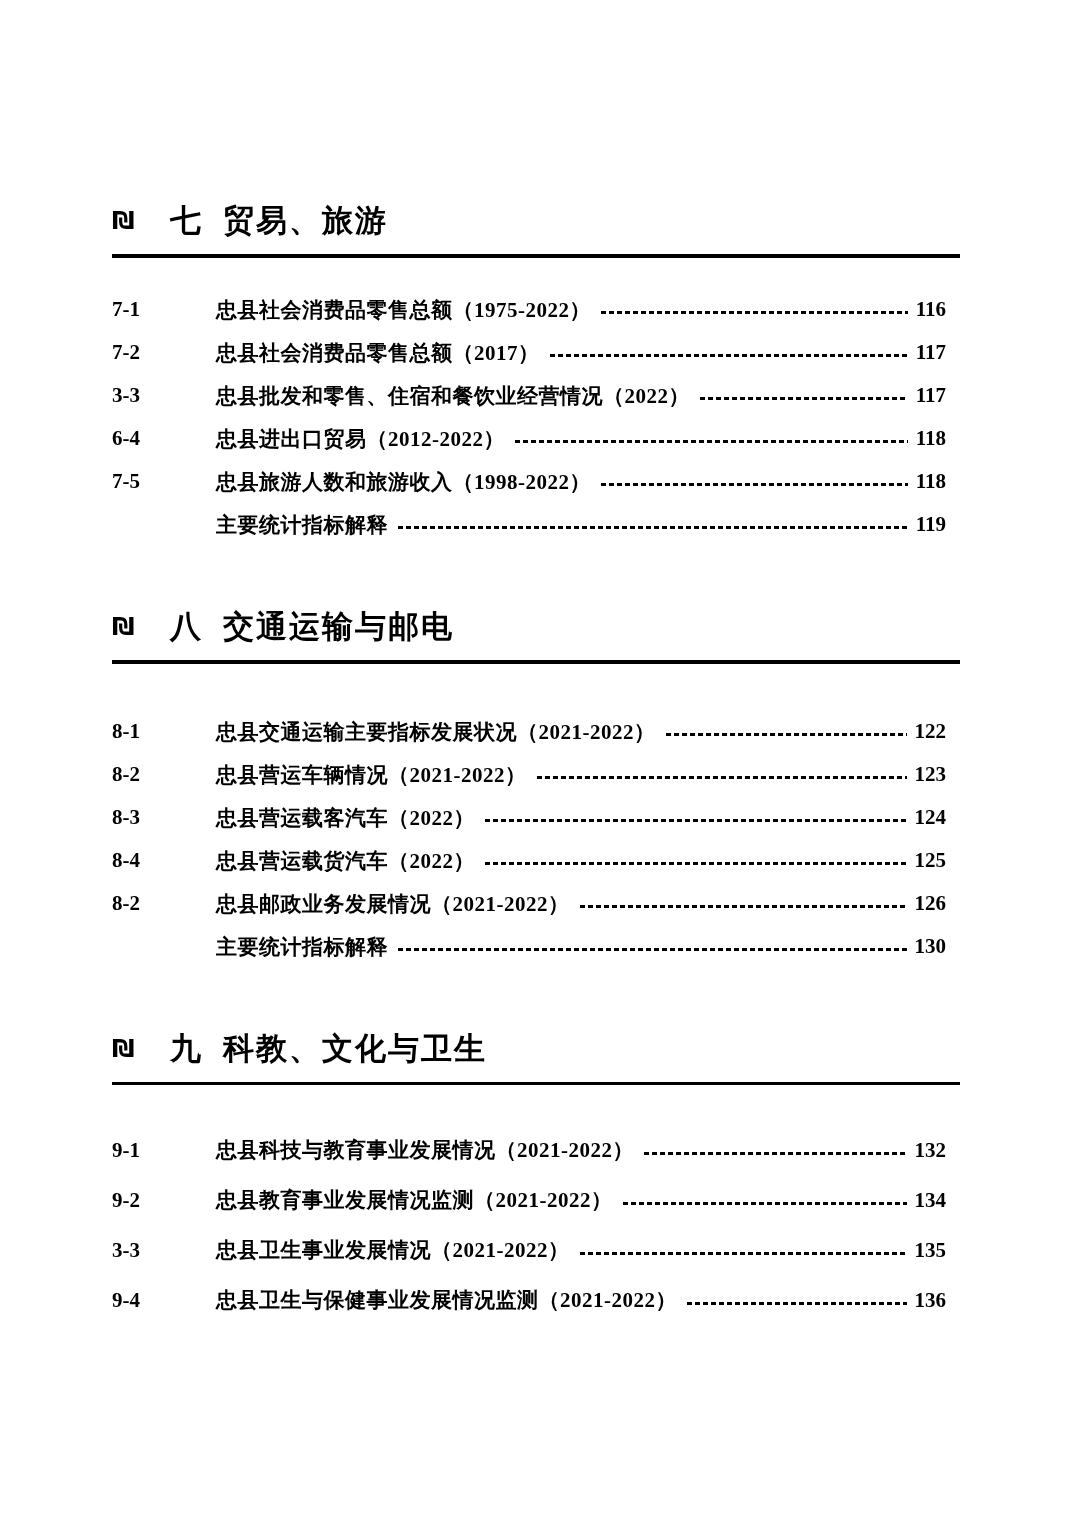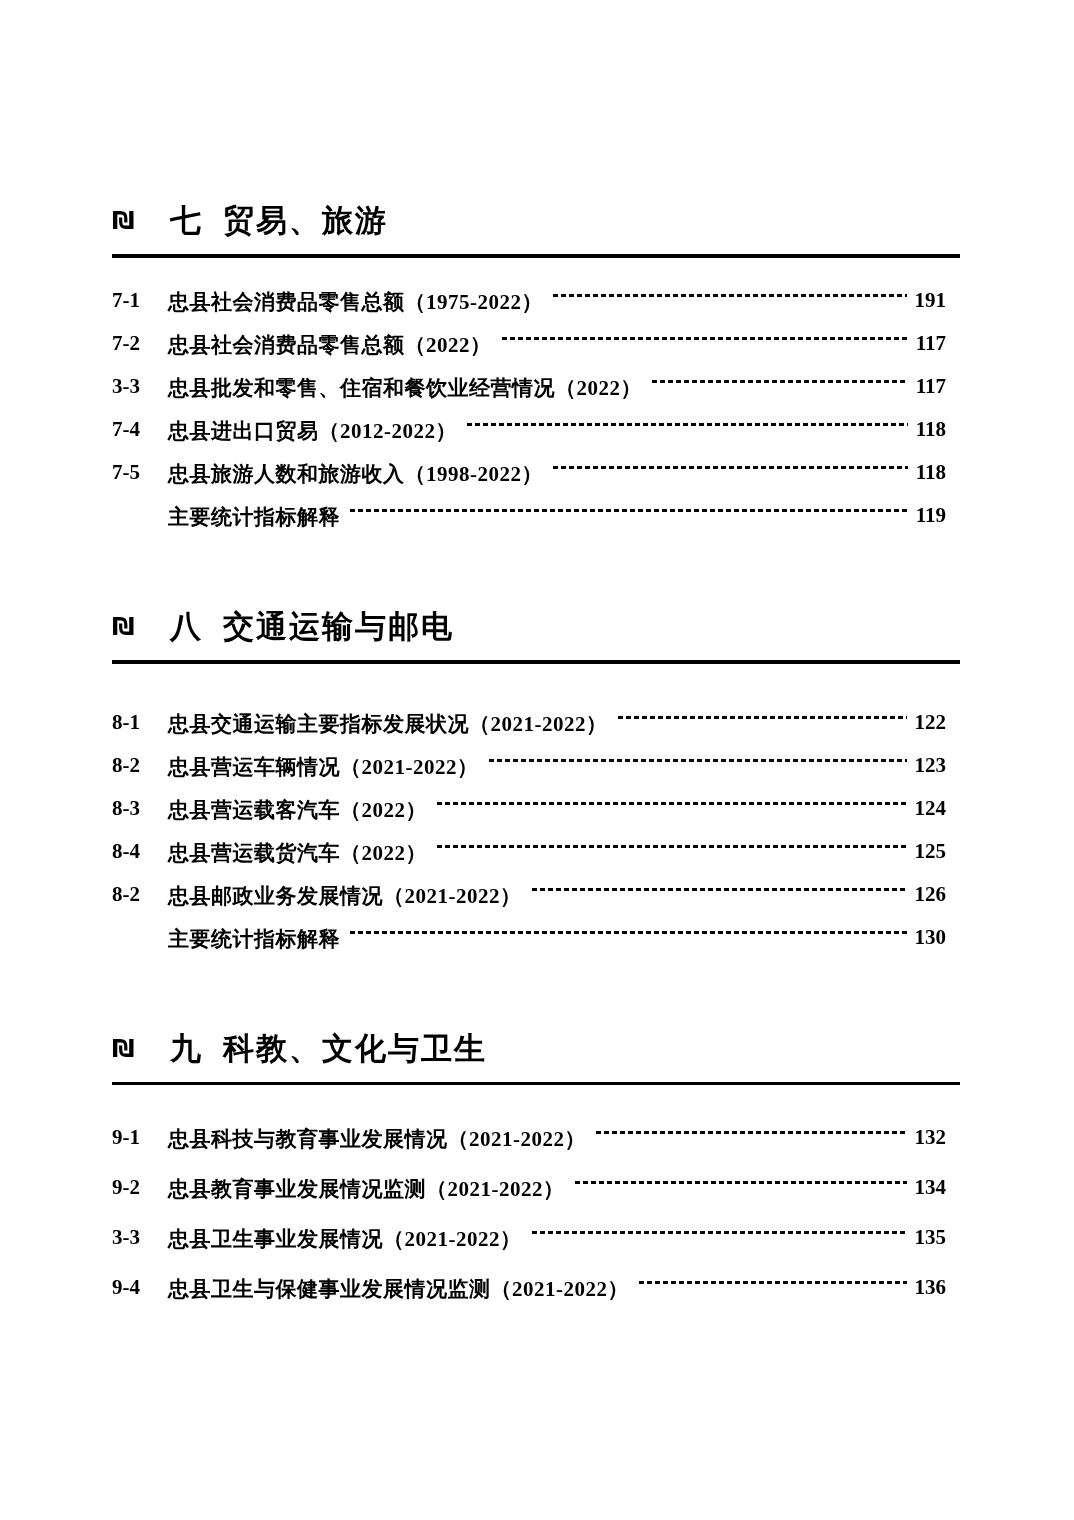--- a/index.html
+++ b/index.html
@@ -64,33 +64,34 @@
   .section:nth-of-type(1) .entries { margin-top: 30px; }
   .section:nth-of-type(2) { margin-top: 62px; }
   .section:nth-of-type(2) .entries { margin-top: 46px; }
   .section:nth-of-type(3) { margin-top: 62px; }
   .section:nth-of-type(3) .entries { margin-top: 40px; }
   .section:nth-of-type(3) .row { height: 50px; }
 
   
   .row {
     display: flex;
-    align-items: flex-start;
+    align-items: center;
     height: 43px;
     font-size: 21px;
     font-weight: bold;
     padding-right: 14px;
   }
   .row .no {
     width: 56px;
     flex: 0 0 56px;
   }
   .row .title {
     white-space: nowrap;
     letter-spacing: 0.5px;
+    margin-left: 48px;
   }
   .leader {
     flex: 1 1 auto;
     height: 3px;
     margin: 6px 8px 0 10px;
     background: repeating-linear-gradient(90deg, #000 0 5px, transparent 5px 8px);
     min-width: 20px;
   }
   .pageno {
     flex: 0 0 auto;
@@ -106,39 +107,39 @@
       <span class="marker">₪</span>
       <span class="sec-num">七</span>
       <span class="sec-title">贸易、旅游</span>
     </div>
     <div class="rule"></div>
     <div class="entries">
   <div class="row">
     <span class="no">7-1</span>
     <span class="title">忠县社会消费品零售总额（1975-2022）</span>
     <span class="leader"></span>
-    <span class="pageno">191</span>
+    <span class="pageno">116</span>
   </div>
 
   <div class="row">
     <span class="no">7-2</span>
-    <span class="title">忠县社会消费品零售总额（2022）</span>
+    <span class="title">忠县社会消费品零售总额（2017）</span>
     <span class="leader"></span>
     <span class="pageno">117</span>
   </div>
 
   <div class="row">
     <span class="no">3-3</span>
     <span class="title">忠县批发和零售、住宿和餐饮业经营情况（2022）</span>
     <span class="leader"></span>
     <span class="pageno">117</span>
   </div>
 
   <div class="row">
-    <span class="no">7-4</span>
+    <span class="no">6-4</span>
     <span class="title">忠县进出口贸易（2012-2022）</span>
     <span class="leader"></span>
     <span class="pageno">118</span>
   </div>
 
   <div class="row">
     <span class="no">7-5</span>
     <span class="title">忠县旅游人数和旅游收入（1998-2022）</span>
     <span class="leader"></span>
     <span class="pageno">118</span>

